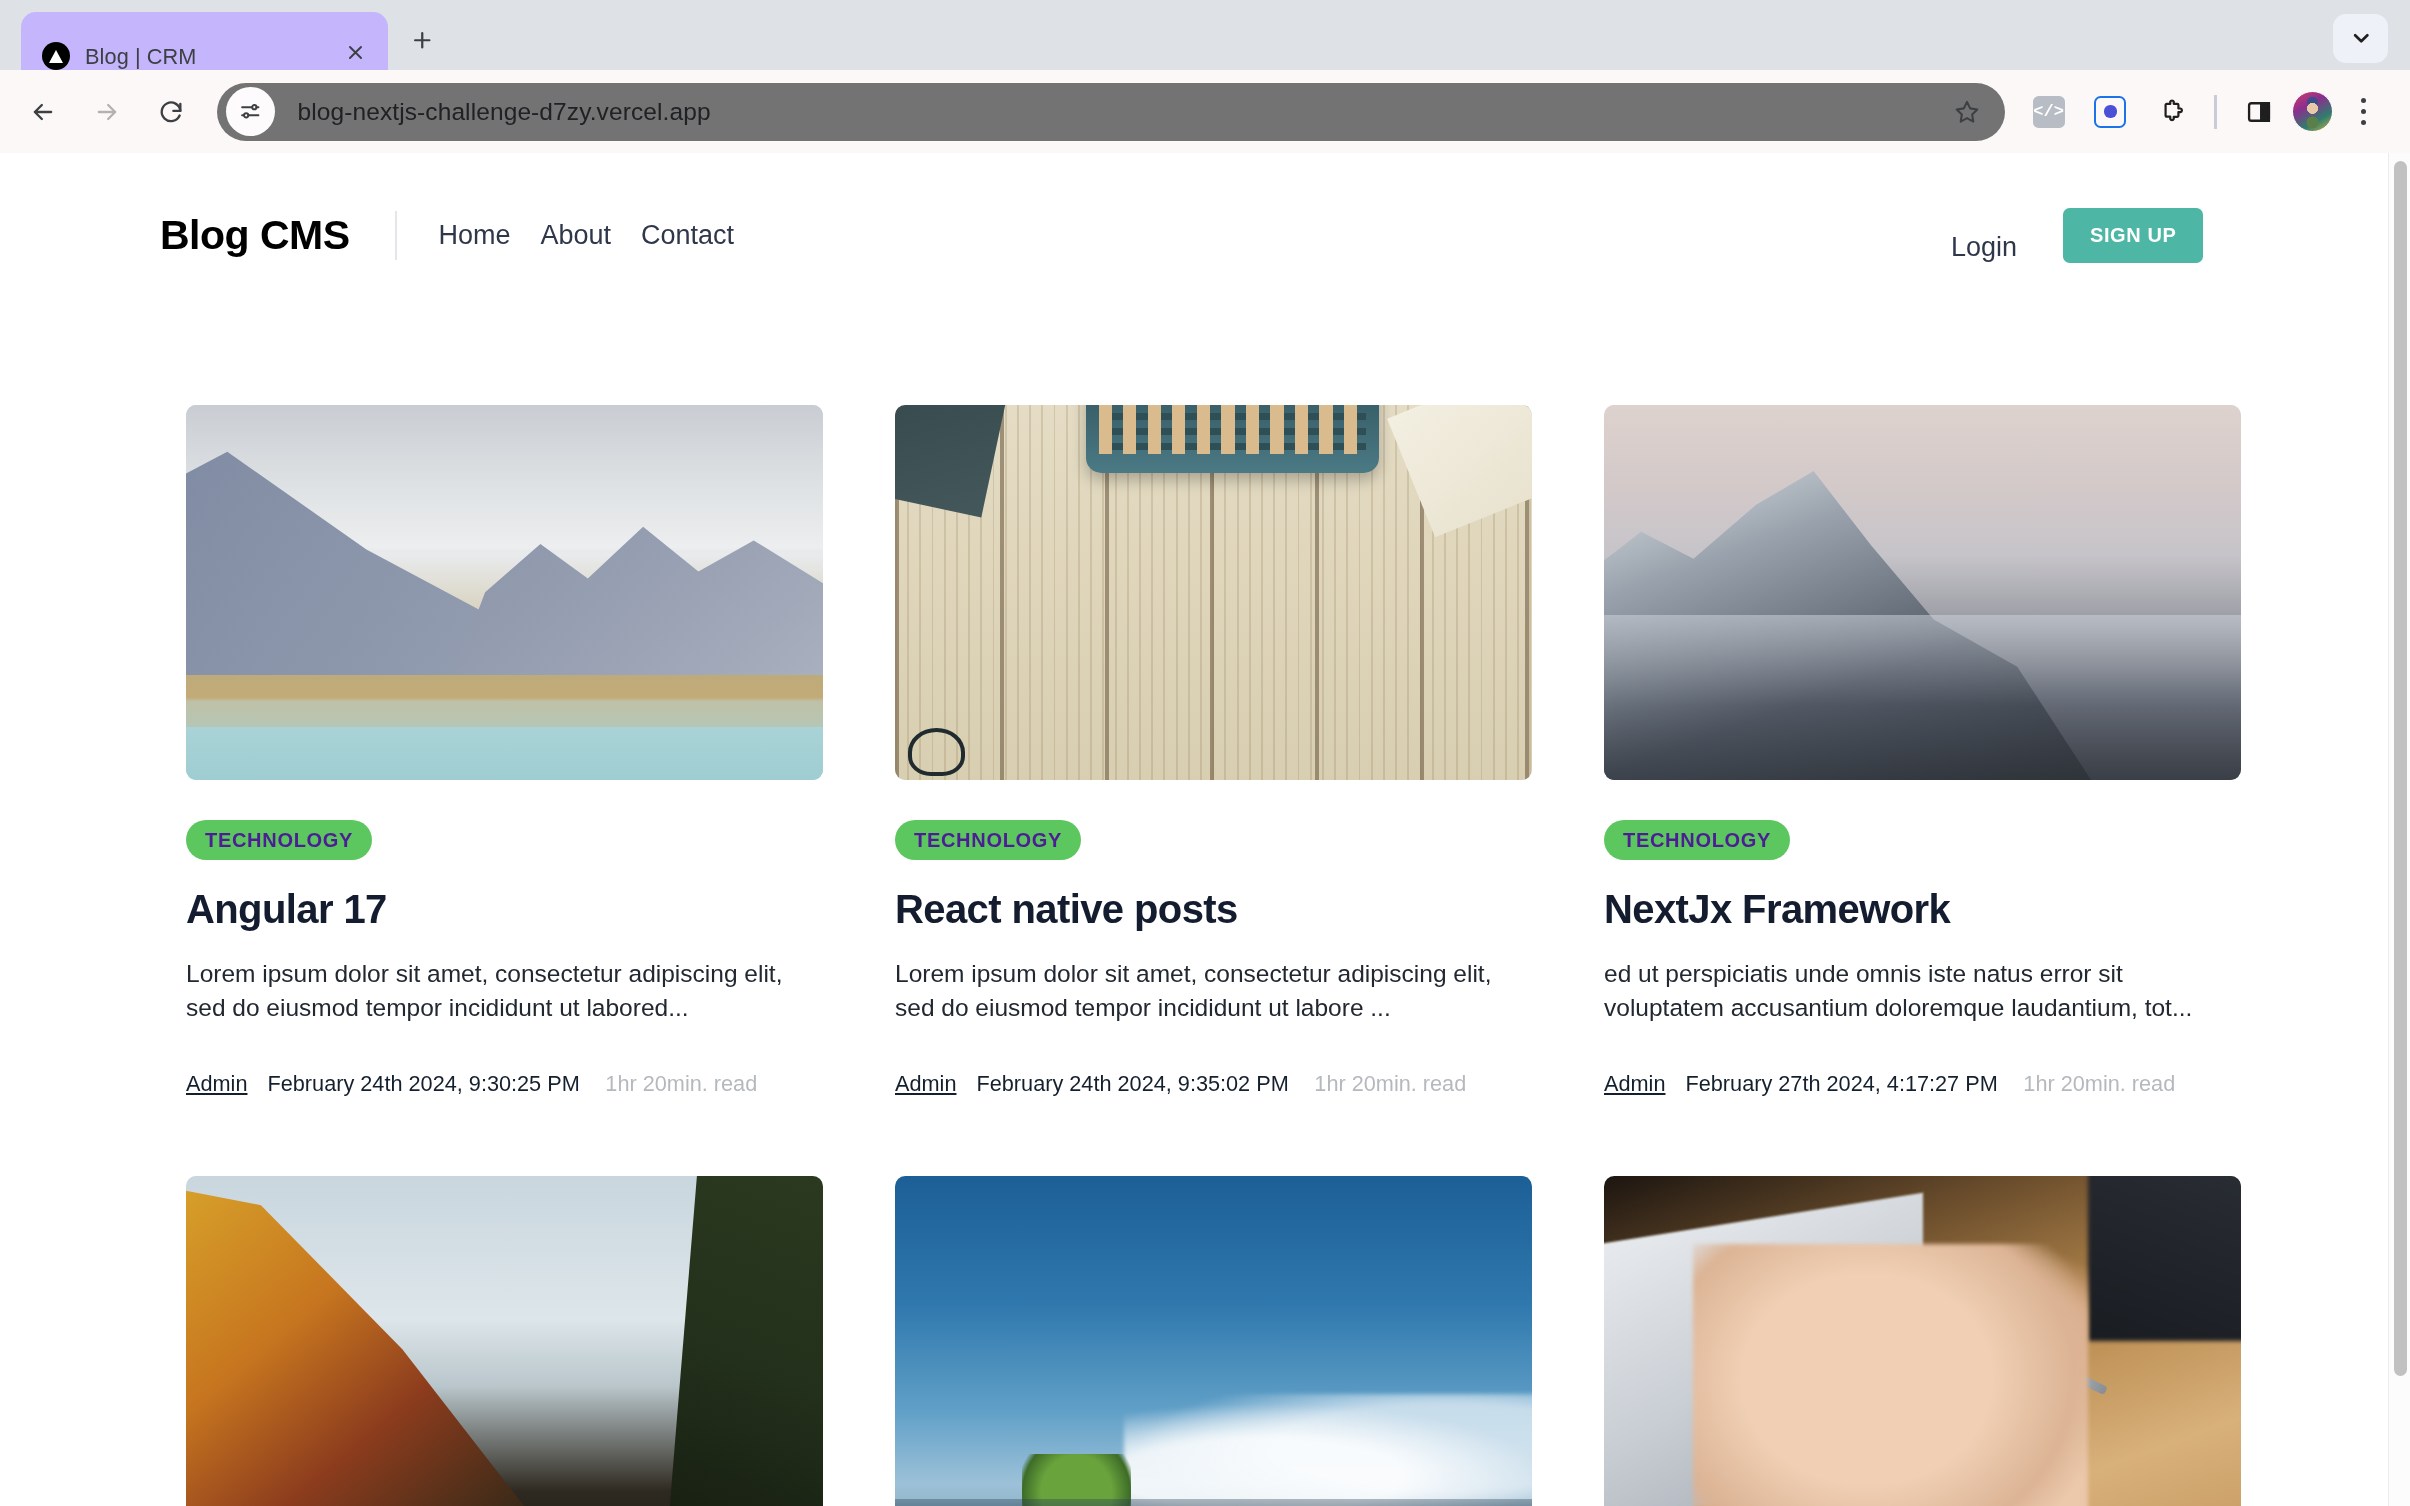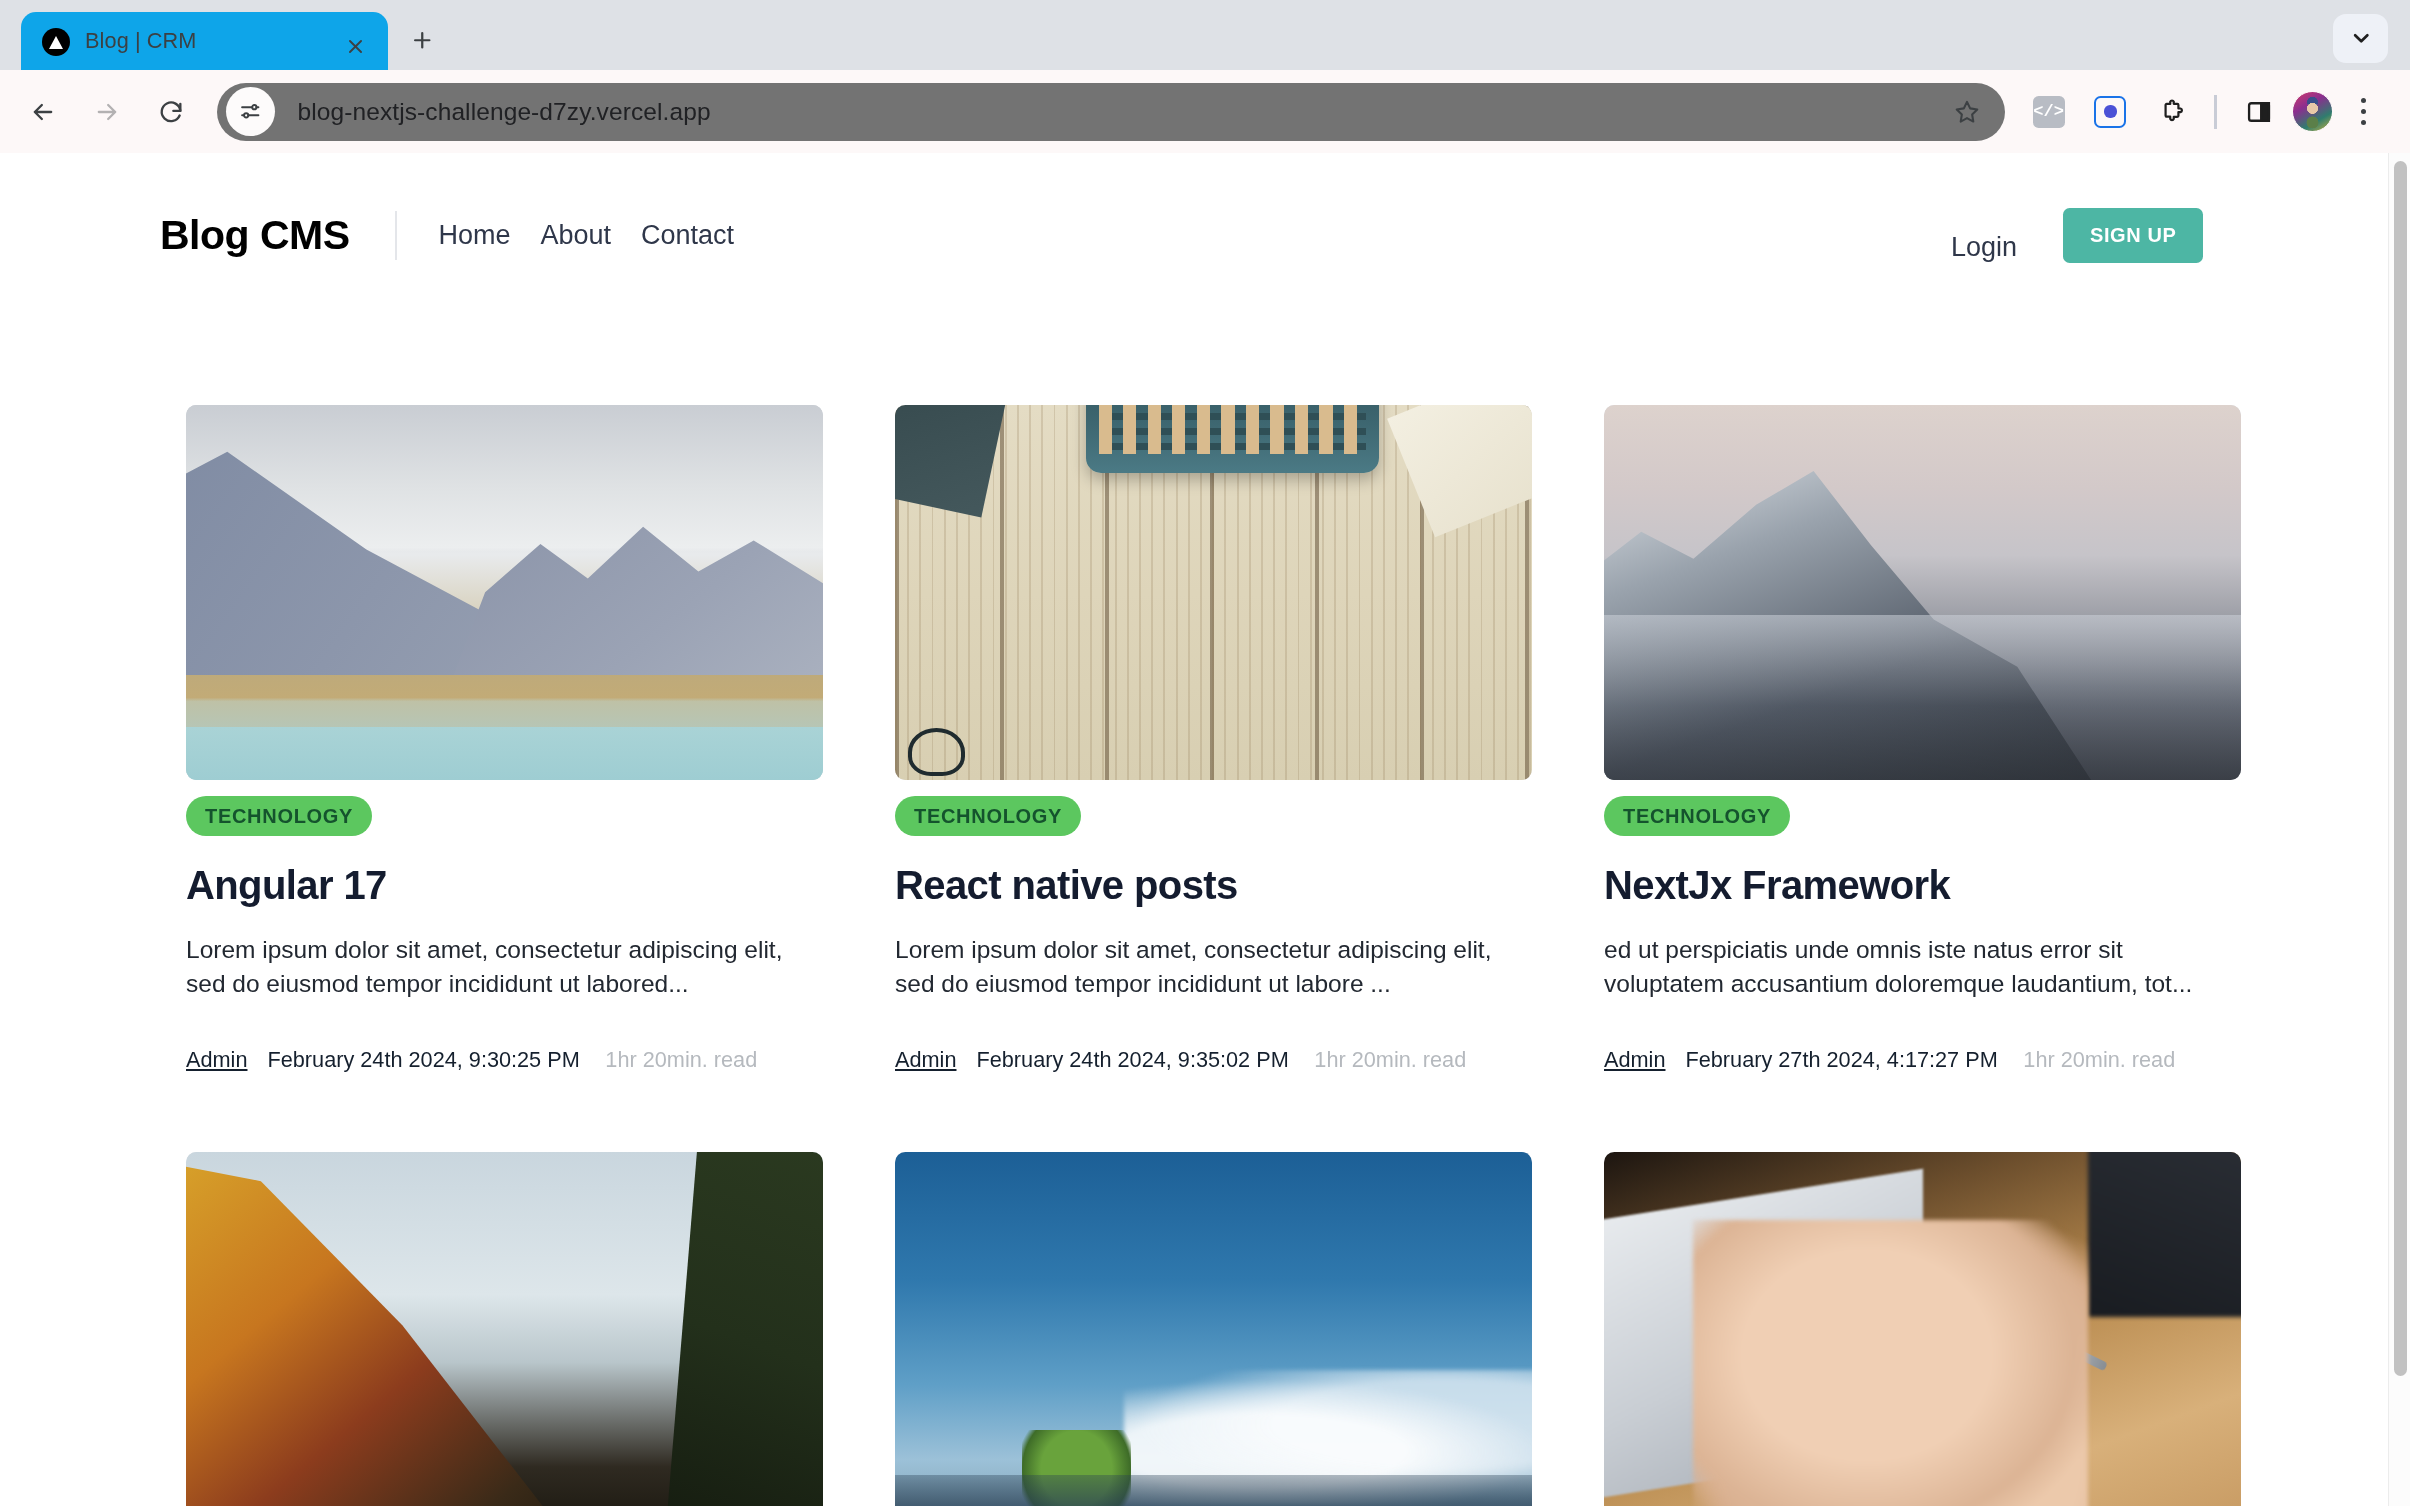--- a/index.html
+++ b/index.html
@@ -27,25 +27,25 @@
     display: flex;
     align-items: flex-end;
     padding-left: 21px;
     position: relative;
     flex: 0 0 70px;
   }
 
   .tab {
     width: 367px;
     height: 58px;
-    background: #0ea5e9;
+    background: #c4b5fd;
     border-radius: 15px 15px 0 0;
     display: flex;
-    align-items: flex-start;
-    padding: 16px 15px 0 21px;
+    align-items: flex-end;
+    padding: 0 15px 0 21px;
     gap: 15px;
     position: relative;
   }
 
   .tab-favicon {
     width: 28px; height: 28px;
     border-radius: 50%;
     background: #000;
     display: flex; align-items: center; justify-content: center;
     flex: 0 0 28px;
@@ -315,27 +315,27 @@
     border-radius: 10.4px;
     overflow: hidden;
     position: relative;
     background: #d8dde2;
   }
   .card-thumb .scene { position: absolute; inset: 0; }
 
   .badge {
     display: inline-block;
     background: #5cc75f;
-    color: #14532d;
+    color: #4c1d95;
     font-size: 20px;
     font-weight: bold;
     letter-spacing: 0.7px;
     padding: 8.5px 19px;
     border-radius: 941px;
-    margin-top: 16px;
+    margin-top: 40px;
     align-self: flex-start;
   }
 
   .card-title {
     font-size: 40px;
     font-weight: bold;
     color: #141c2f;
     letter-spacing: -0.6px;
     margin-top: 26px;
     line-height: 1.15;

